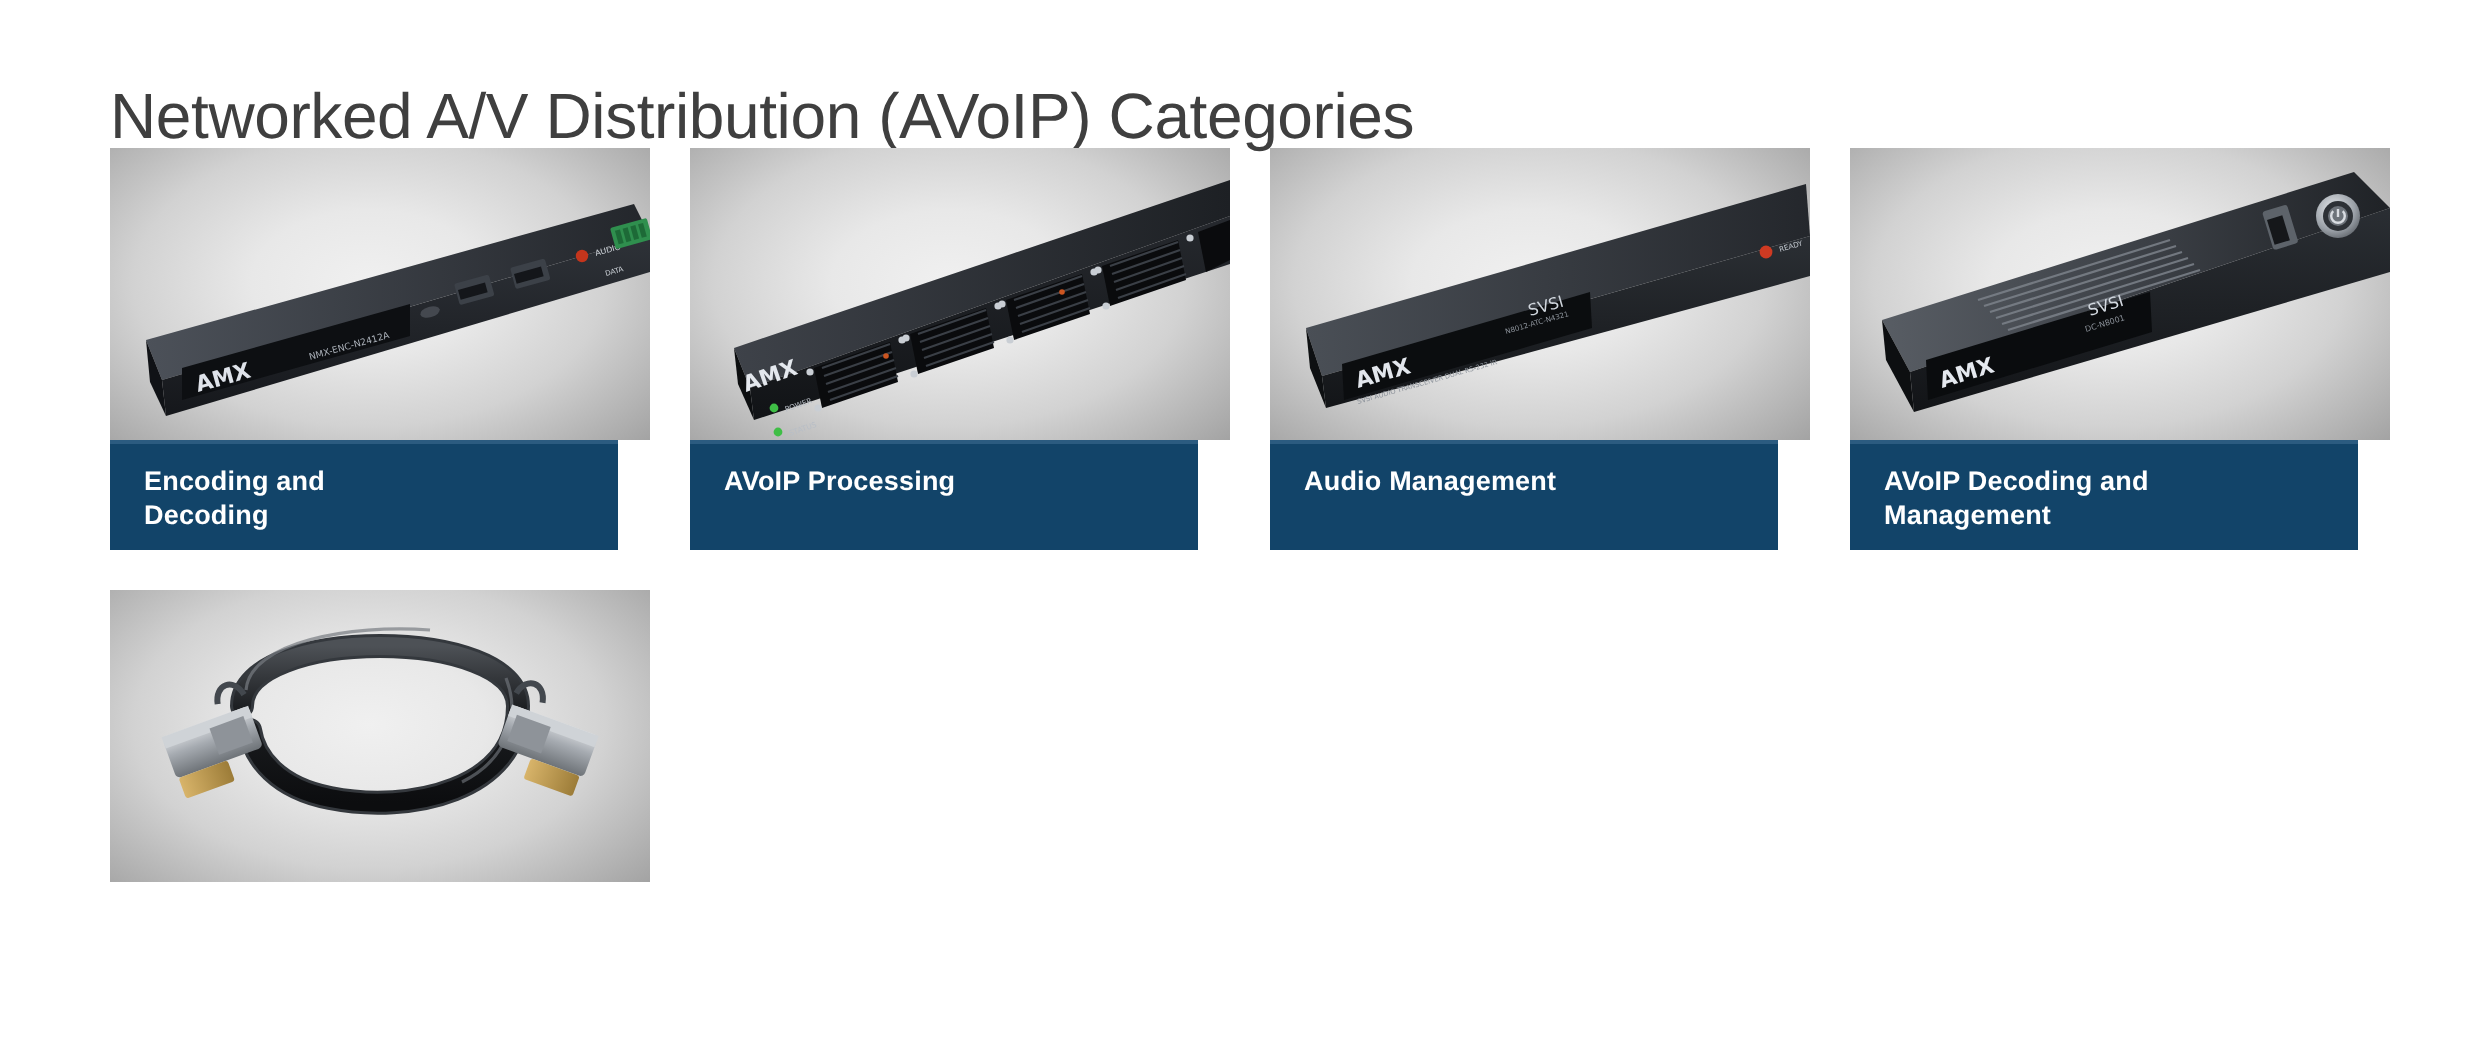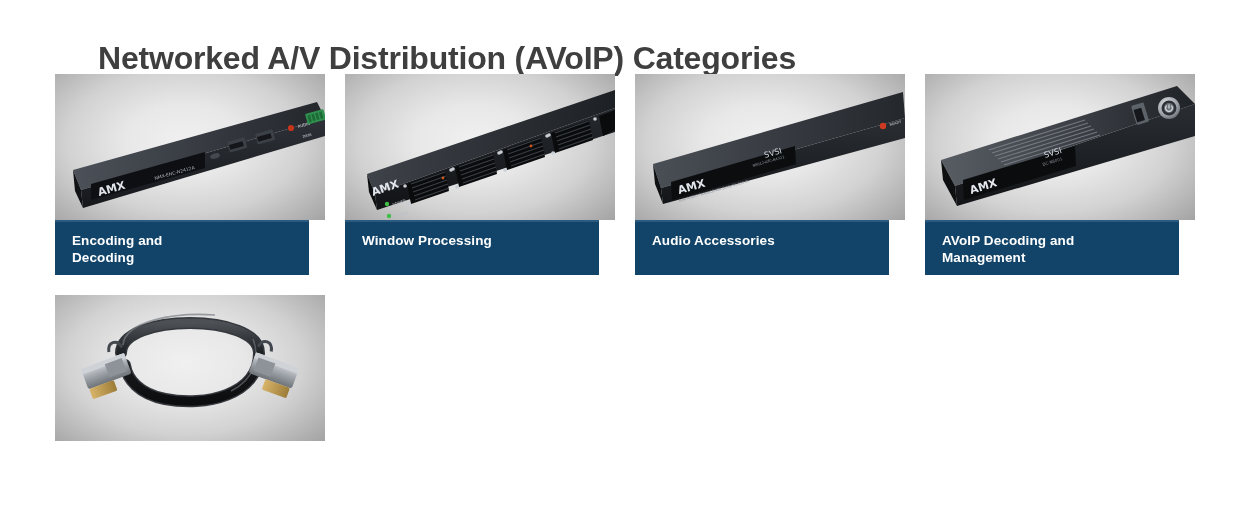--- a/index.html
+++ b/index.html
@@ -18,26 +18,25 @@
     position: relative;
     width: 1244px;
     height: 521px;
   }
 
   .page-title {
     position: absolute;
     left: 55px;
     top: 17px;
     font-size: 32px;
-    font-weight: 700;
+    font-weight: 400;
     color: #3f3f3f;
     letter-spacing: -0.2px;
     line-height: 40px;
     white-space: nowrap;
-    margin-left: 43px;
   }
 
   .card-grid {
     position: absolute;
     left: 55px;
     top: 74px;
     width: 1140px;
     display: flex;
     flex-wrap: wrap;
     gap: 20px 20px;
@@ -182,21 +181,21 @@
           <circle cx="98" cy="104" r="1.4" fill="#cc5520"></circle>
           <circle cx="186" cy="72" r="1.4" fill="#cc5520"></circle>
           <text x="28" y="122" fill="#e4e8ee" font-family="DejaVu Sans, sans-serif" font-size="11" font-weight="bold" transform="rotate(-19 28 122)">AMX</text>
           <circle cx="42" cy="130" r="2.2" fill="#3fbe46"></circle>
           <text x="48" y="132" fill="#b8bec6" font-family="DejaVu Sans, sans-serif" font-size="3.8" transform="rotate(-19 48 132)">POWER</text>
           <circle cx="44" cy="142" r="2.2" fill="#3fbe46"></circle>
           <text x="50" y="144" fill="#b8bec6" font-family="DejaVu Sans, sans-serif" font-size="3.8" transform="rotate(-19 50 144)">STATUS</text>
         </svg>
       </div>
       <div class="card-caption">
-        <div class="caption-text">Window Processing</div>
+        <div class="caption-text">AVoIP Processing</div>
       </div>
     </div>
 
     <div class="category-card">
       <div class="card-image">
         <svg viewBox="0 0 270 146" xmlns="http://www.w3.org/2000/svg" aria-hidden="true">
           <defs>
             <linearGradient id="c3top" x1="0" y1="0" x2="1" y2="0">
               <stop offset="0" stop-color="#4a4f56"></stop>
               <stop offset="1" stop-color="#24272c"></stop>
@@ -212,21 +211,21 @@
           <polygon points="36,108 160,72 161,90 37,126" fill="#0b0d0f"></polygon>
           <text x="44" y="120" fill="#e2e6ec" font-family="DejaVu Sans, sans-serif" font-size="11" font-weight="bold" transform="rotate(-16 44 120)">AMX</text>
           <text x="130" y="84" fill="#cfd5dc" font-family="DejaVu Sans, sans-serif" font-size="8" transform="rotate(-16 130 84)">SVSI</text>
           <text x="44" y="128" fill="#8d939b" font-family="DejaVu Sans, sans-serif" font-size="3.4" transform="rotate(-16 44 128)">SVSI AUDIO TRANSCEIVER DUAL RS-232 IR</text>
           <text x="118" y="93" fill="#8d939b" font-family="DejaVu Sans, sans-serif" font-size="3.6" transform="rotate(-16 118 93)">N8012-ATC-N4321</text>
           <circle cx="248" cy="52" r="3.2" fill="#cf3a22"></circle>
           <text x="255" y="52" fill="#c4cad1" font-family="DejaVu Sans, sans-serif" font-size="3.6" transform="rotate(-16 255 52)">READY</text>
         </svg>
       </div>
       <div class="card-caption">
-        <div class="caption-text">Audio Accessories</div>
+        <div class="caption-text">Audio Management</div>
       </div>
     </div>
 
     <div class="category-card">
       <div class="card-image">
         <svg viewBox="0 0 270 146" xmlns="http://www.w3.org/2000/svg" aria-hidden="true">
           <defs>
             <linearGradient id="c4top" x1="0" y1="0" x2="1" y2="0">
               <stop offset="0" stop-color="#585d64"></stop>
               <stop offset="0.55" stop-color="#3a3e44"></stop>

